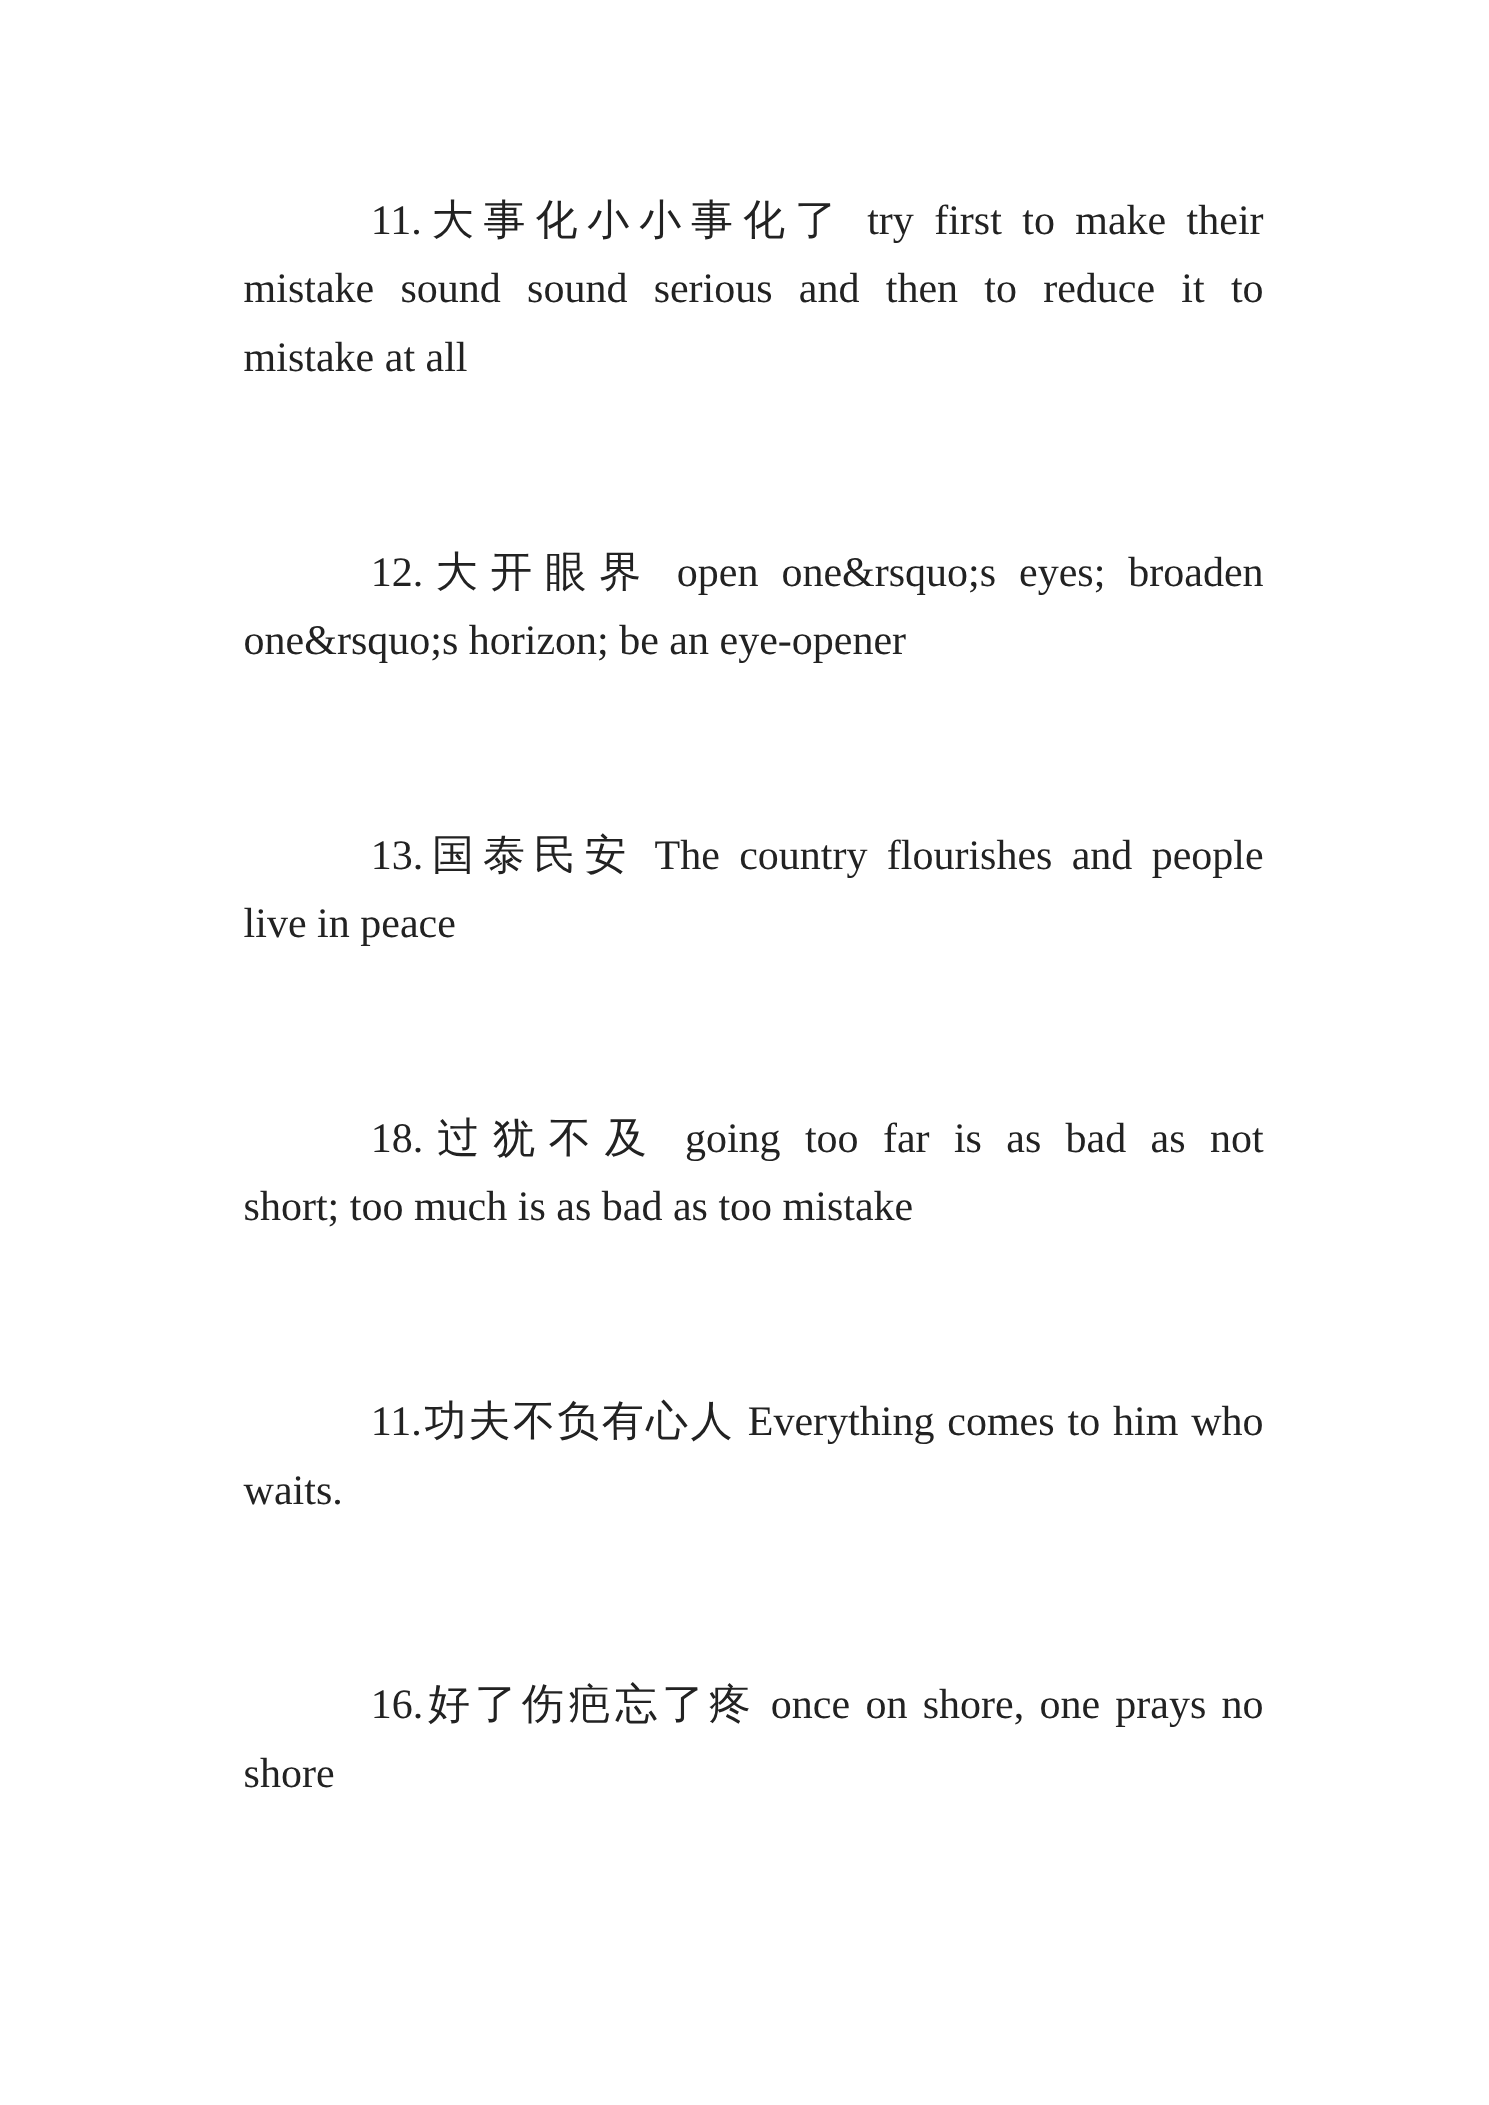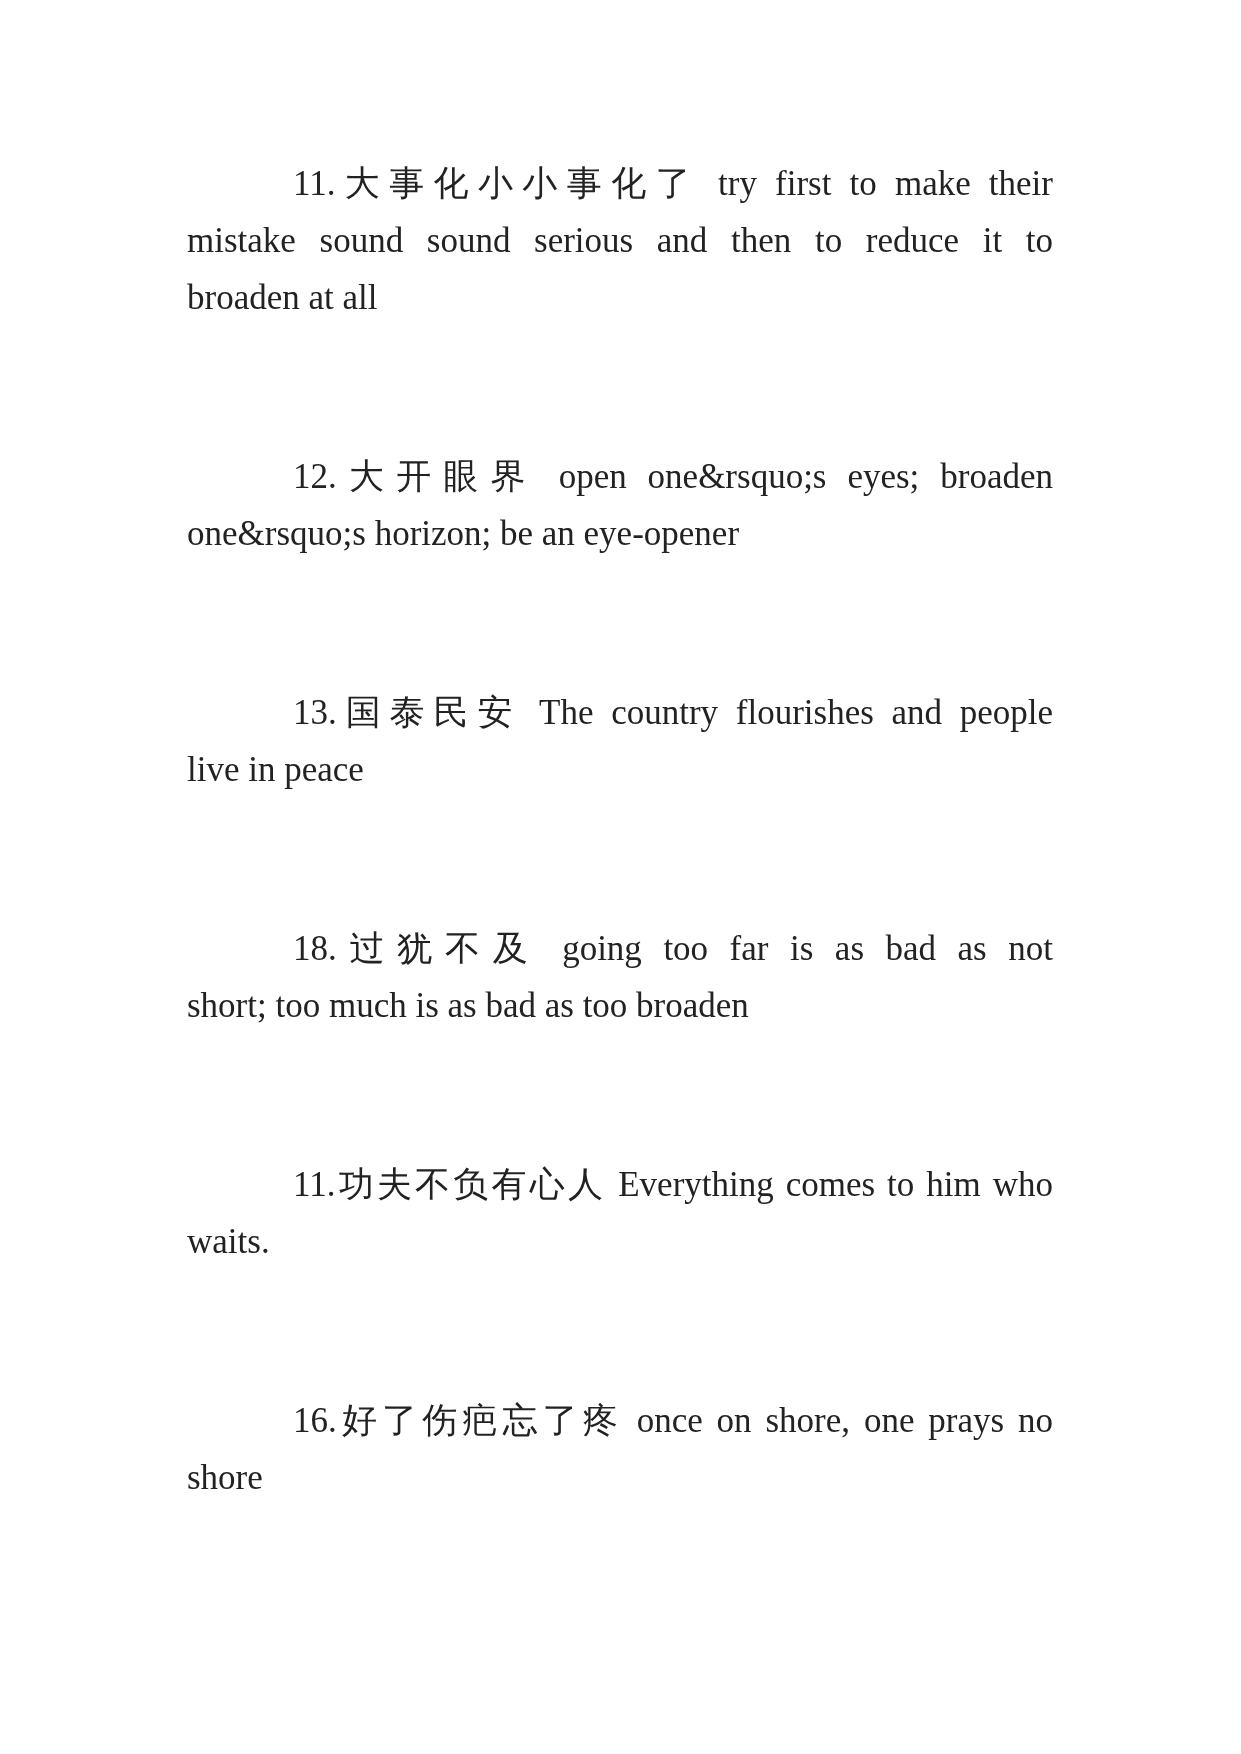--- a/index.html
+++ b/index.html
@@ -18,21 +18,21 @@
     position: absolute;
     left: 187px;
     top: 155px;
     width: 866px;
     font-family: "Liberation Serif", "DejaVu Serif", serif;
     font-size: 35px;
     line-height: 57px;
     color: #222222;
   }
   .para {
-    margin: 0 0 122px 0;
+    margin: 0 0 122px 16px;
     padding: 0;
   }
   .line {
     text-align: justify;
     text-align-last: justify;
     -moz-text-align-last: justify;
   }
   .line.first {
     text-indent: 106px;
   }
@@ -43,36 +43,36 @@
 </style>
 </head>
 <body>
 
 <div class="page">
   <div class="content">
 
     <div class="para">
       <div class="line first">11.大事化小小事化了 try first to make their</div>
       <div class="line">mistake sound sound serious and then to reduce it to</div>
-      <div class="line last">broaden at all</div>
+      <div class="line last">mistake at all</div>
     </div>
 
     <div class="para">
       <div class="line first">12.大开眼界 open one&amp;rsquo;s eyes; broaden</div>
       <div class="line last">one&amp;rsquo;s horizon; be an eye-opener</div>
     </div>
 
     <div class="para">
       <div class="line first">13.国泰民安 The country flourishes and people</div>
       <div class="line last">live in peace</div>
     </div>
 
     <div class="para">
       <div class="line first">18.过犹不及 going too far is as bad as not</div>
-      <div class="line last">short; too much is as bad as too broaden</div>
+      <div class="line last">short; too much is as bad as too mistake</div>
     </div>
 
     <div class="para">
       <div class="line first">11.功夫不负有心人 Everything comes to him who</div>
       <div class="line last">waits.</div>
     </div>
 
     <div class="para">
       <div class="line first">16.好了伤疤忘了疼 once on shore, one prays no</div>
       <div class="line last">shore</div>

